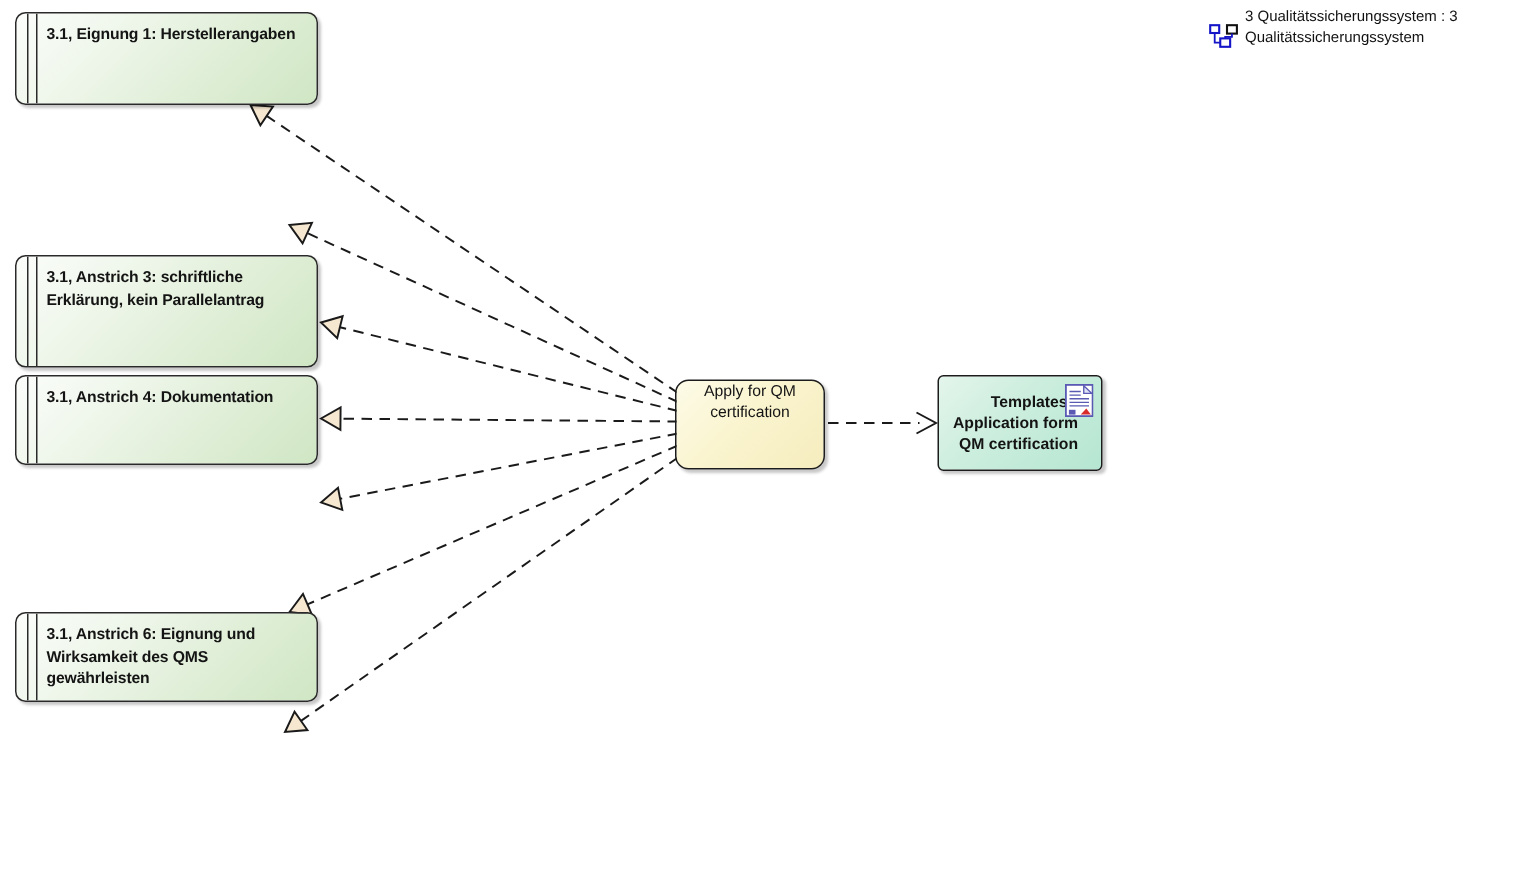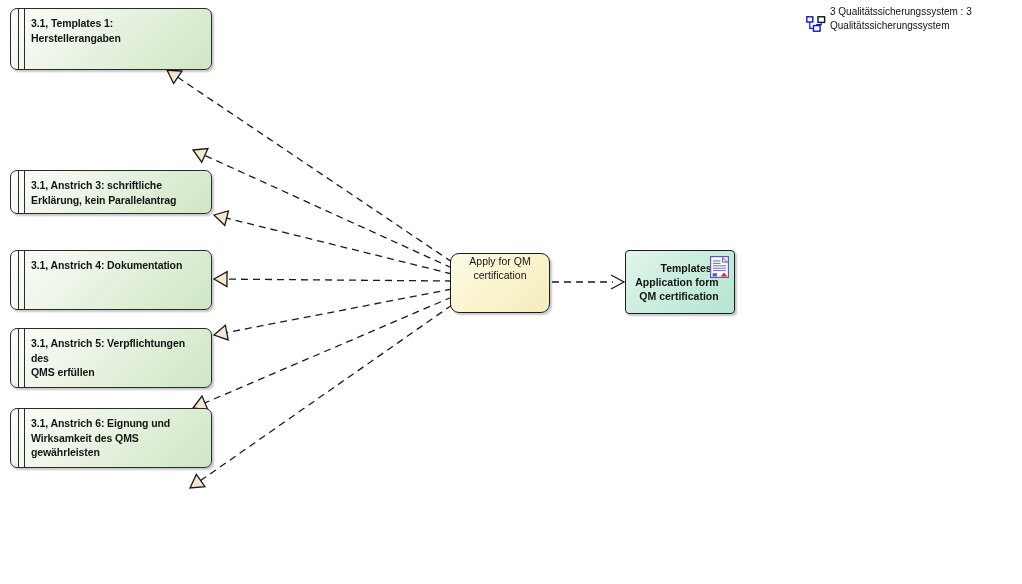--- a/index.html
+++ b/index.html
@@ -154,35 +154,30 @@
         <polygon points="190,488 196.36298841211482,474.4072674392787 204.95231872500153,486.7045600183843" fill="#f5e7d0" stroke="#1a1a1a" stroke-width="1.3" stroke-linejoin="miter"></polygon>
       </g>
     <g id="dependency-group">
         <line x1="552" y1="282" x2="613" y2="282" stroke="#1a1a1a" stroke-width="1.3" stroke-dasharray="7,5"></line>
         <polyline points="611,275 624,282 611,289" fill="none" stroke="#1a1a1a" stroke-width="1.3"></polyline>
       </g>
   </svg>
 
   <div class="req-box" id="req-box-0" style="left: 10px; top: 8px; width: 202px; height: 62px;">
     <div class="req-rail"></div>
-    <div class="req-label">3.1, Templates 1: Herstellerangaben</div>
-  </div>
-  <div class="req-box" id="req-box-2" style="left: 10px; top: 170px; width: 202px; height: 44px;">
+    <div class="req-label">3.1, Eignung 1: Herstellerangaben</div>
+  </div>
+  <div class="req-box" id="req-box-2" style="left: 10px; top: 170px; width: 202px; height: 75px;">
     <div class="req-rail"></div>
     <div class="req-label">3.1, Anstrich 3: schriftliche
 Erklärung, kein Parallelantrag</div>
   </div>
   <div class="req-box" id="req-box-3" style="left: 10px; top: 250px; width: 202px; height: 60px; padding-left: 28px;">
     <div class="req-rail"></div>
     <div class="req-label">3.1, Anstrich 4: Dokumentation</div>
-  </div>
-  <div class="req-box" id="req-box-4" style="left: 10px; top: 328px; width: 202px; height: 60px;">
-    <div class="req-rail"></div>
-    <div class="req-label">3.1, Anstrich 5: Verpflichtungen des
-QMS erfüllen</div>
   </div>
   <div class="req-box" id="req-box-5" style="left: 10px; top: 408px; width: 202px; height: 60px;">
     <div class="req-rail"></div>
     <div class="req-label">3.1, Anstrich 6: Eignung und
 Wirksamkeit des QMS
 gewährleisten</div>
   </div>
 
   <div class="action-box" id="action-box" style="left: 450px; top: 253px; width: 100px; height: 60px;">
     <div class="action-label">Apply for QM

